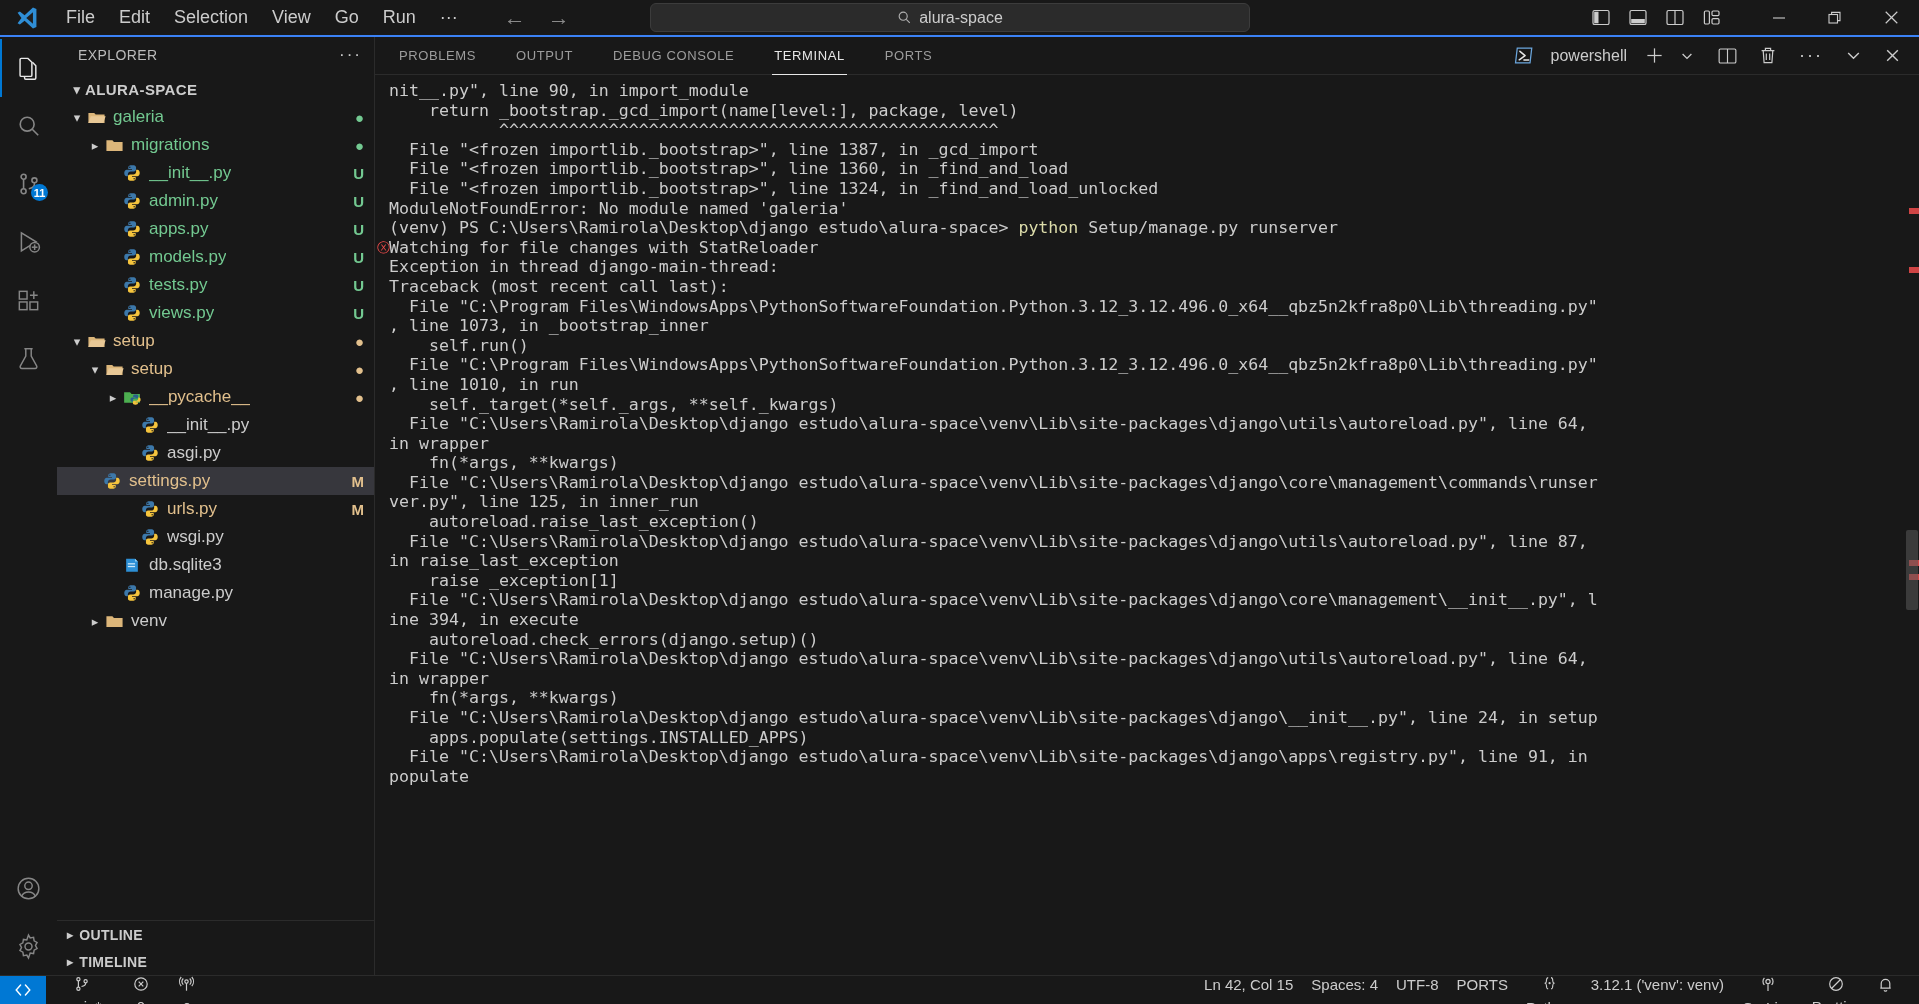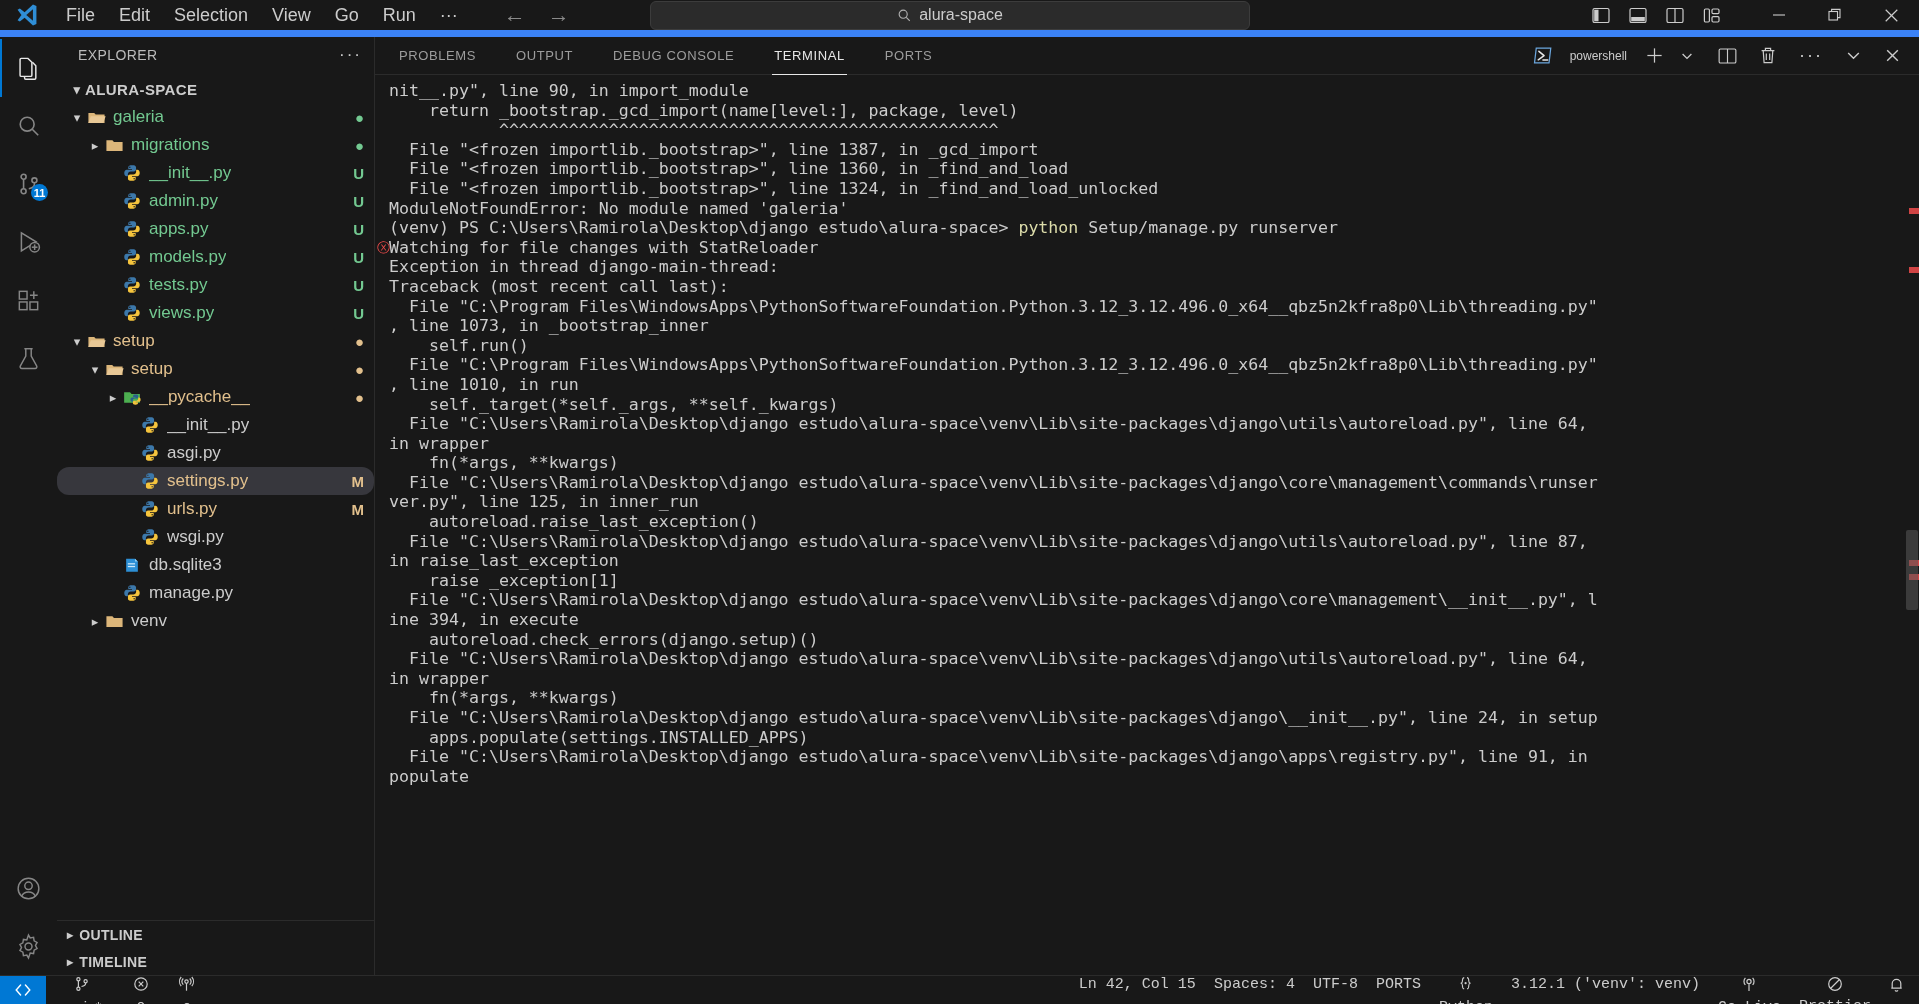--- a/index.html
+++ b/index.html
@@ -10,21 +10,21 @@
     color: #cccccc;
     overflow: hidden;
   }
   body { display: flex; flex-direction: column; }
 
   
   .titlebar {
     height: 37px; flex: 0 0 37px;
     background: #181818;
     display: flex; align-items: center;
-    border-bottom: 7px solid #3b82f6;
+    border-bottom: 2px solid #3b82f6;
     position: relative;
   }
   .vs-logo { width: 54px; display: flex; align-items: center; justify-content: center; }
   .menu { display: flex; align-items: center; gap: 0px; }
   .menu-item {
     font-size: 18px; color: #cccccc; padding: 4px 12px;
     border-radius: 4px; cursor: default; white-space: nowrap;
   }
   .navbtns { display: flex; align-items: center; gap: 22px; margin-left: 34px; }
   .navbtn { color: #8a8a8a; font-size: 22px; line-height: 1; }
@@ -107,21 +107,21 @@
     font-size: 13px; letter-spacing: .6px; color: #9d9d9d;
     padding: 0 2px; margin-right: 36px; height: 38px; line-height: 38px;
     position: relative; cursor: pointer; white-space: nowrap;
   }
   .ptab.active { color: #e7e7e7; }
   .ptab.active::after {
     content: ""; position: absolute; left: 0; right: 0; bottom: 0; height: 1px; background: #e7e7e7;
   }
   .panel-actions { margin-left: auto; display: flex; align-items: center; gap: 0; padding-right: 10px; }
   .pa { display: flex; align-items: center; justify-content: center; color: #cccccc; height: 30px; padding: 0 8px; }
-  .psh-label { font-size: 12px; color: #cccccc; margin-left: 8px; margin-right: 10px; }
+  .psh-label { font-size: 16px; color: #cccccc; margin-left: 8px; margin-right: 10px; }
 
   
   .term-wrap { flex: 1 1 auto; display: flex; min-height: 0; position: relative; background: #181818; }
   .term {
     flex: 1 1 auto; overflow: hidden; padding: 6px 0 0 14px;
     font-family: "DejaVu Sans Mono", "Liberation Mono", monospace;
     font-size: 16.6px; line-height: 19.6px; color: #cccccc; white-space: pre;
   }
   .term .ln { position: relative; }
   .term .gut { position: absolute; left: -12px; color: #f14c4c; font-size: 13px; }
@@ -137,21 +137,21 @@
     height: 29px; flex: 0 0 29px; background: #181818;
     display: flex; align-items: center; font-size: 15px; color: #cccccc;
     border-top: 1px solid #2b2b2b;
   }
   .sb-remote {
     background: #0078d4; color: #ffffff; height: 29px;
     display: flex; align-items: center; justify-content: center;
     padding: 0 14px; min-width: 46px;
   }
   .sb-item { display: flex; align-items: center; gap: 6px; padding: 0 9px; height: 29px; white-space: nowrap; flex-direction: column; }
-  .sb-right { margin-left: auto; display: flex; align-items: center; padding-right: 6px; font-family: Liberation Mono, monospace; }
+  .sb-right { margin-left: auto; display: flex; align-items: center; padding-right: 17px; }
   svg { display: block; }
 </style>
 </head>
 <body>
 
 <div class="titlebar">
   <div class="vs-logo">
     <svg width="26" height="26" viewBox="0 0 24 24">
       <path d="M17.5 2.2 9.8 9.4 5.4 6.1 3.3 7.1l3.6 4.9-3.6 4.9 2.1 1 4.4-3.3 7.7 7.2 3.2-1.5V3.7z" fill="#2f8ed6"></path>
       <path d="M17.5 6.6v10.8L11.3 12z" fill="#1f1f1f"></path>
@@ -456,21 +456,21 @@
           <div class="row" style="padding-left: 66px;">
             <span class="twisty"></span>
             <span class="ico">
               <svg width="18" height="18" viewBox="0 0 20 20">
                 <path d="M9.8 1.4c-2.3 0-3.9.6-3.9 2.3v1.9h4.1v.7H4.2c-1.7 0-2.8 1.4-2.8 3.6 0 2.2.9 3.6 2.6 3.6h1.4v-2.2c0-1.8 1.4-3.1 3.2-3.1h3.5c1.4 0 2.4-1 2.4-2.3V3.7c0-1.6-1.5-2.3-3.8-2.3zM7.6 2.8a.8.8 0 1 1 0 1.6.8.8 0 0 1 0-1.6z" fill="#3c78aa"></path>
                 <path d="M10.2 18.6c2.3 0 3.9-.6 3.9-2.3v-1.9h-4.1v-.7h5.8c1.7 0 2.8-1.4 2.8-3.6 0-2.2-.9-3.6-2.6-3.6h-1.4v2.2c0 1.8-1.4 3.1-3.2 3.1H7.9c-1.4 0-2.4 1-2.4 2.3v2.2c0 1.6 1.5 2.3 3.8 2.3zM12.4 17.2a.8.8 0 1 1 0-1.6.8.8 0 0 1 0 1.6z" fill="#f5c43d"></path>
               </svg>
             </span>
             <span class="lbl clr-gray">asgi.py</span>
           </div>
-          <div class="row selected" style="padding-left: 66px; border-radius: 12px;">
+          <div class="row selected" style="padding-left: 28px;">
             <span class="twisty"></span>
             <span class="ico">
               <svg width="18" height="18" viewBox="0 0 20 20">
                 <path d="M9.8 1.4c-2.3 0-3.9.6-3.9 2.3v1.9h4.1v.7H4.2c-1.7 0-2.8 1.4-2.8 3.6 0 2.2.9 3.6 2.6 3.6h1.4v-2.2c0-1.8 1.4-3.1 3.2-3.1h3.5c1.4 0 2.4-1 2.4-2.3V3.7c0-1.6-1.5-2.3-3.8-2.3zM7.6 2.8a.8.8 0 1 1 0 1.6.8.8 0 0 1 0-1.6z" fill="#3c78aa"></path>
                 <path d="M10.2 18.6c2.3 0 3.9-.6 3.9-2.3v-1.9h-4.1v-.7h5.8c1.7 0 2.8-1.4 2.8-3.6 0-2.2-.9-3.6-2.6-3.6h-1.4v2.2c0 1.8-1.4 3.1-3.2 3.1H7.9c-1.4 0-2.4 1-2.4 2.3v2.2c0 1.6 1.5 2.3 3.8 2.3zM12.4 17.2a.8.8 0 1 1 0-1.6.8.8 0 0 1 0 1.6z" fill="#f5c43d"></path>
               </svg>
             </span>
             <span class="lbl clr-amber">settings.py</span>
             <span class="badge clr-amber">M</span>
           </div>

